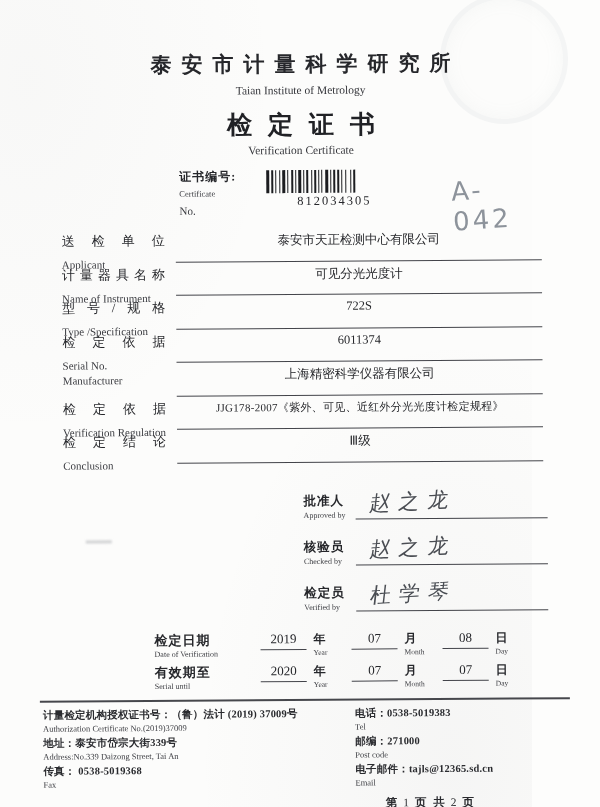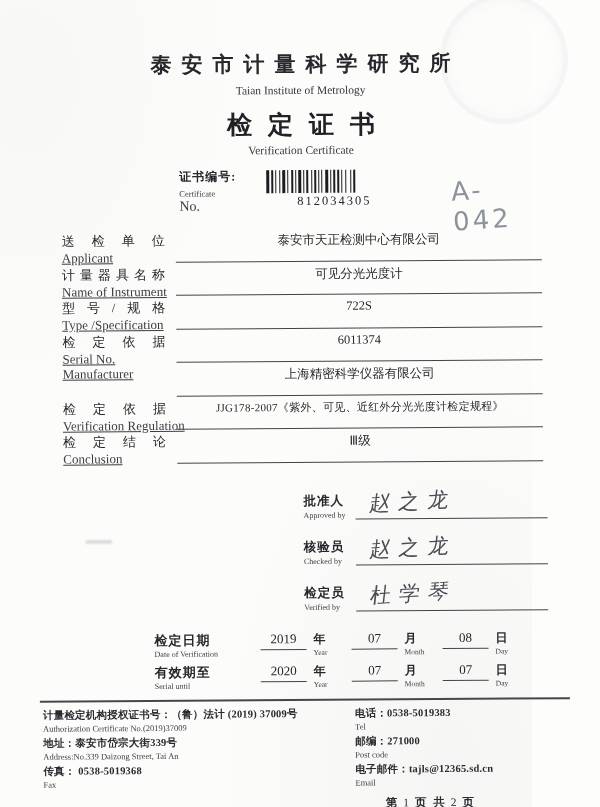--- a/index.html
+++ b/index.html
@@ -30,21 +30,21 @@
     font-family:"Liberation Sans", sans-serif;font-weight:bold;
     font-size:25px;letter-spacing:16px;text-indent:16px;color:#202125;
   }
   .title-en{margin-top:3px;text-align:center;font-size:11.5px;color:#35363b;}
 
   
   .certno-block{display:flex;margin:12px 0 0 178px;height:52px;}
   .certno-labels{width:76px;}
   .certno-cn{font-size:12px;font-weight:bold;letter-spacing:1px;color:#26272b;}
   .certno-en{font-size:8.5px;margin-top:3px;color:#3c3d42;}
-  .certno-no{font-size:14px;color:#3c3d42;}
+  .certno-no{font-size:11px;margin-top:6px;color:#3c3d42;}
   .barcode-wrap{margin-left:4px;width:150px;text-align:center;}
   .barcode{height:23px;width:136px;margin:2px auto 0;display:flex;align-items:stretch;}
   .barcode span{display:block;height:100%;background:#1c1d20;}
   .barcode i{display:block;height:100%;background:transparent;}
   .barcode-num{font-size:12.5px;letter-spacing:2px;margin-top:1px;color:#26272b;}
 
   
   .hw-note{
     position:absolute;left:452px;top:174px;
     font-family:"DejaVu Sans", sans-serif;
@@ -53,21 +53,21 @@
   }
 
   
   .fields{margin:8px 60px 0 60px;}
   .frow{display:flex;height:33.5px;align-items:flex-start;}
   .flabel{width:114px;padding-top:3px;}
   .flabel-cn{
     font-size:13px;font-weight:normal;color:#26272b;
     text-align:justify;text-align-last:justify;width:104px;letter-spacing:1px;
   }
-  .flabel-en{font-size:13px;color:#3c3d42;margin-top:0px;white-space:nowrap;text-decoration:underline;}
+  .flabel-en{font-size:11px;color:#3c3d42;margin-top:8px;white-space:nowrap;}
   .fvalue{
     flex:1;align-self:stretch;display:flex;align-items:flex-start;justify-content:center;
     border-bottom:1.6px solid #43444a;
     font-size:12.5px;padding-top:4px;white-space:nowrap;color:#26272b;
   }
   .frow:nth-child(6) .fvalue{font-size:11px;letter-spacing:0.3px;}
 
   
   .sig-section{position:relative;height:152px;margin-top:10px;}
   .stamp-note{position:absolute;left:122px;top:44px;width:120px;text-align:center;}

